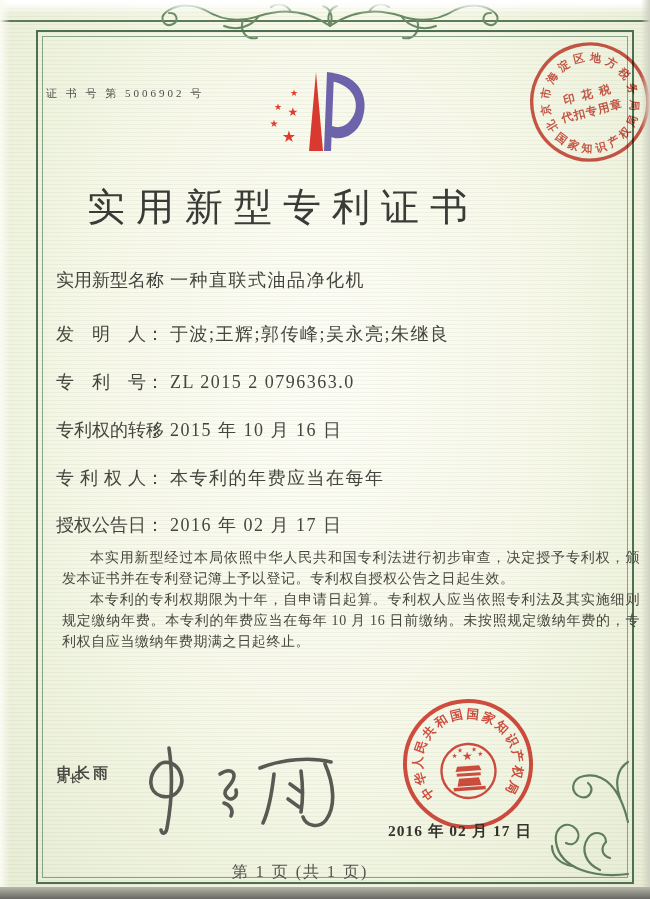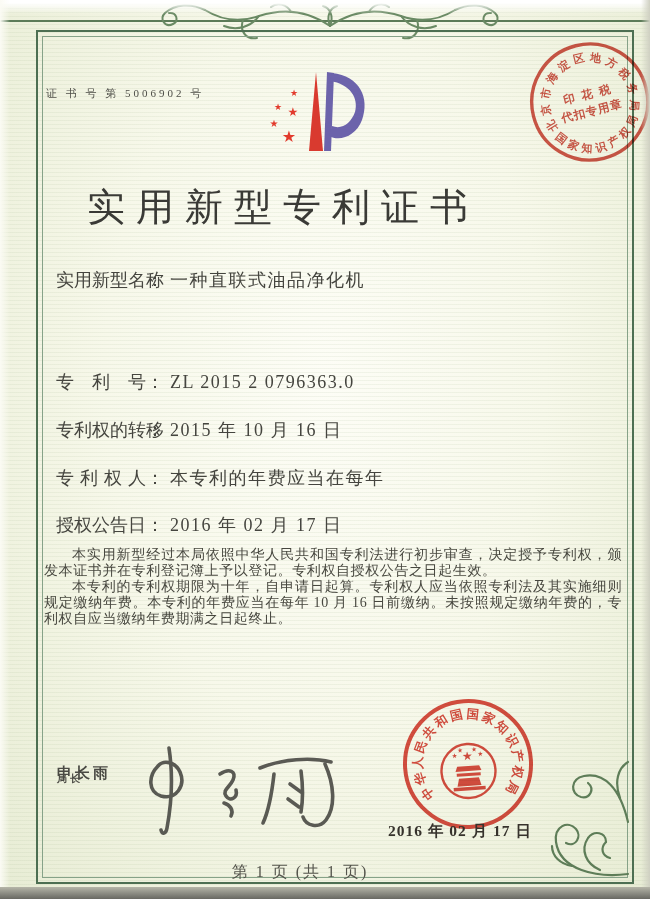--- a/index.html
+++ b/index.html
@@ -22,21 +22,21 @@
   #top-rule{left:0;top:20px;width:650px;height:2px;background:#5c7b58;z-index:2;}
   
   #cert-no{left:46px;top:86px;font-size:11px;letter-spacing:3px;color:#4e4e48;z-index:3;}
   #title{left:0;top:182px;width:566px;text-align:center;font-size:38px;letter-spacing:11px;color:#3a3a36;font-weight:500;z-index:3;}
   
   .field{left:56px;height:22px;font-size:18px;color:#45453f;white-space:nowrap;z-index:3;}
   .flabel{display:inline-block;width:90px;text-align:justify;text-align-last:justify;vertical-align:bottom;}
   .fcolon{display:inline-block;margin-right:6px;}
   .fvalue{letter-spacing:1.5px;}
   
-  #body-text{left:44px;top:547px;width:578px;font-size:14px;line-height:16px;color:#47473f;text-align:justify;z-index:3;}
+  #body-text{left:62px;top:547px;width:578px;font-size:14px;line-height:21px;color:#47473f;text-align:justify;z-index:3;}
   #body-text p{margin:0;text-indent:2em;letter-spacing:0.6px;}
   
   #director-title{left:57px;top:772px;font-size:10px;letter-spacing:3px;color:#4a4a44;font-weight:600;z-index:3;}
   #director-name{left:57px;top:764px;font-size:15px;letter-spacing:3px;color:#4a4a44;font-weight:600;z-index:3;}
   #seal-date{left:388px;top:821px;font-size:15.5px;letter-spacing:1px;color:#36322c;font-weight:600;z-index:5;}
   #footer-page{left:0;top:862px;width:600px;text-align:center;font-size:16px;letter-spacing:2px;color:#54544c;z-index:3;}
   
   .ink{mix-blend-mode:multiply;z-index:4;}
   svg text{font-family:"Liberation Serif","DejaVu Serif",serif;}
 </style>
@@ -88,20 +88,23 @@
     <polygon points="56,12 49,91 63,91" fill="#d93a2f"></polygon>
     <polygon points="67,12 74,13 71,91 64,91" fill="#6c63ab"></polygon>
     <path fill="#6c63ab" d="M72,13 C100,16 110,38 102,60 C96,76 80,82 69,76 L72,66 C82,70 91,63 95,52 C99,38 90,24 70,21 Z"></path>
   </svg>
 
   <div class="layer" id="cert-no">证 书 号 第 5006902 号</div>
   <div class="layer" id="title">实用新型专利证书</div>
 
   <div class="layer field" style="top:268px">
     <span class="flabel">实用新型名称</span><span class="fcolon">：</span><span class="fvalue">一种直联式油品净化机</span>
+  </div>
+  <div class="layer field" style="top:322px">
+    <span class="flabel">发明人</span><span class="fcolon">：</span><span class="fvalue">于波;王辉;郭传峰;吴永亮;朱继良</span>
   </div>
   <div class="layer field" style="top:370px">
     <span class="flabel">专利号</span><span class="fcolon">：</span><span class="fvalue">ZL 2015 2 0796363.0</span>
   </div>
   <div class="layer field" style="top:418px">
     <span class="flabel">专利权的转移</span><span class="fcolon">：</span><span class="fvalue">2015 年 10 月 16 日</span>
   </div>
   <div class="layer field" style="top:466px">
     <span class="flabel">专利权人</span><span class="fcolon">：</span><span class="fvalue">本专利的年费应当在每年</span>
   </div>

